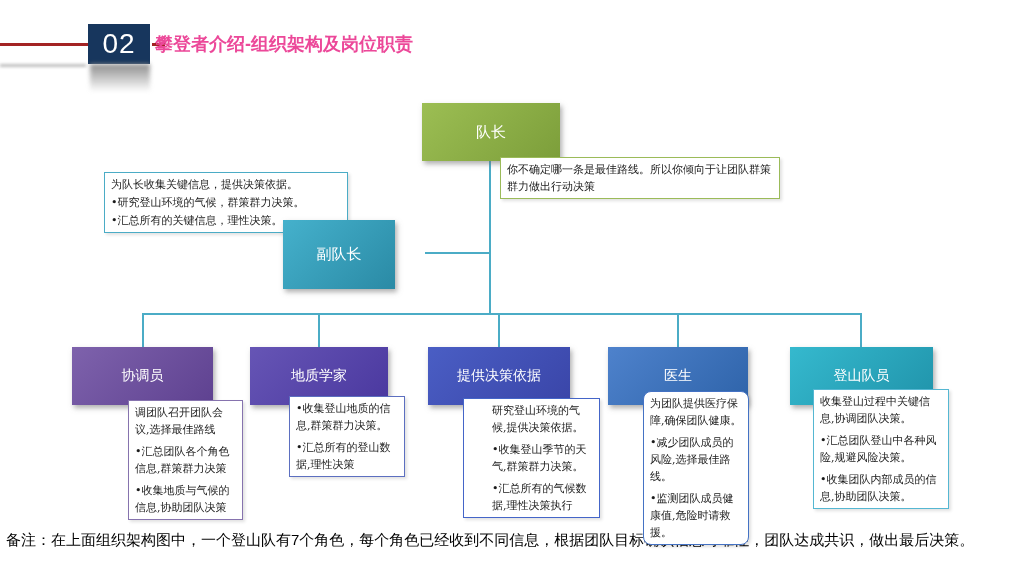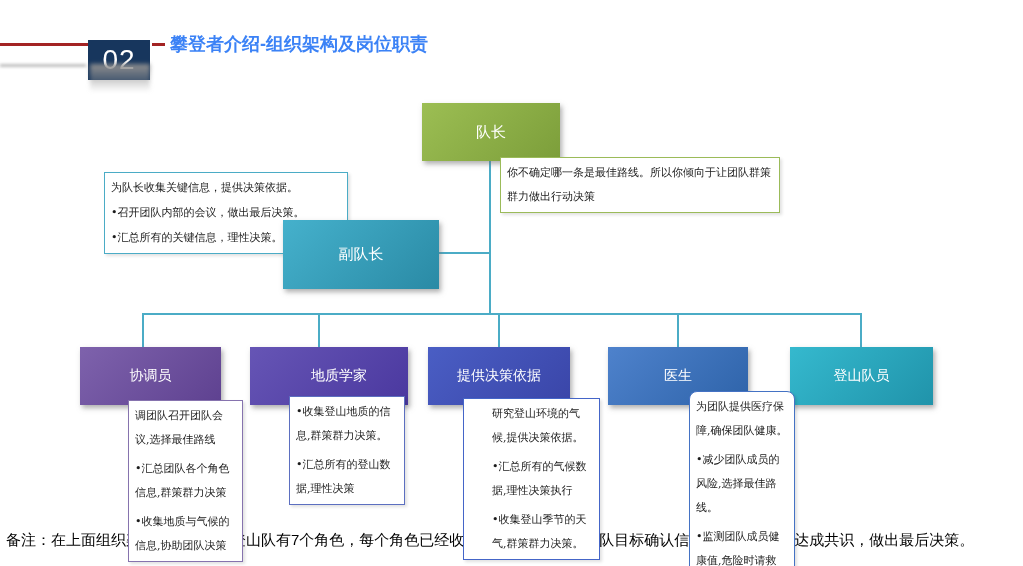--- a/index.html
+++ b/index.html
@@ -2,56 +2,56 @@
 <html><head>
 <meta charset="utf-8">
 <style>
   html,body{margin:0;padding:0;background:#fff;}
   .slide{position:relative;width:1023px;height:566px;background:#ffffff;overflow:hidden;
          font-family:"Liberation Sans",sans-serif;}
   
   .accent-line{position:absolute;left:0;top:43px;width:88px;height:3px;}
   .accent-line-shadow{position:absolute;left:0;top:64px;width:86px;height:3px;background:#bfbfbf;filter:blur(1.5px);}
   .chapter-badge{position:absolute;left:88px;top:24px;width:62px;height:40px;color:#fff;
-                 display:flex;align-items:center;justify-content:center;font-size:28px;font-weight:500;letter-spacing:1px;margin-top:16px;}
+                 display:flex;align-items:center;justify-content:center;font-size:28px;font-weight:500;letter-spacing:1px;}
   .badge-shadow{position:absolute;left:90px;top:64px;width:60px;height:28px;
                 background:linear-gradient(to bottom,#8f8f8f,rgba(150,150,150,0));filter:blur(2px);}
   .title-dash{position:absolute;left:152px;top:43px;width:13px;height:3px;}
-  .slide-title{position:absolute;left:170px;top:32px;font-size:18px;font-weight:bold;color:#3b82f6;white-space:nowrap;}
+  .slide-title{position:absolute;left:155px;top:32px;font-size:18px;font-weight:bold;color:#ec4899;white-space:nowrap;}
   
   .line{position:absolute;z-index:0;}
   .l-trunk{left:489px;top:161px;width:2px;height:153px;}
   .l-vice{left:425px;top:252px;width:65px;height:2px;}
   .l-main{left:142px;top:313px;width:720px;height:2px;}
   .l-drop{top:314px;width:2px;height:33px;}
   .d1{left:142px;} .d2{left:318px;} .d3{left:498px;} .d4{left:677px;} .d5{left:860px;}
   
   .node{position:absolute;display:flex;align-items:center;justify-content:center;color:#fff;
         box-shadow:2px 3px 5px rgba(110,110,110,.55);z-index:2;}
   .n-captain{left:422px;top:103px;width:138px;height:58px;font-size:15px;}
-  .n-vice{left:283px;top:220px;width:156px;height:69px;font-size:15px;}
+  .n-vice{left:283px;top:220px;width:112px;height:69px;font-size:15px;}
   .n-child{top:347px;height:58px;font-size:14px;}
   .n-coordinator{left:72px;width:141px;}
   .n-geologist{left:250px;width:138px;}
   .n-climatologist{left:428px;width:142px;}
   .n-doctor{left:608px;width:140px;}
   .n-climber{left:790px;width:143px;text-align:right;}
   
   .note{position:absolute;background:#fff;border:1px solid #888;padding:3px 6px;
-        font-size:11px;line-height:24px;color:#1a1a1a;z-index:3;
+        font-size:11px;line-height:17px;color:#1a1a1a;z-index:3;
         box-shadow:2px 2px 3px rgba(0,0,0,.12);font-family:"DejaVu Serif","Liberation Serif",serif;}
   .note p{margin:0 0 5px 0;}
   .note p:last-child{margin-bottom:0;}
   .note-tight p{margin:0 0 1px 0;}
   .nt-captain{left:500px;top:157px;width:266px;}
   .nt-vice{left:104px;top:172px;width:230px;z-index:1;}
   .nt-coordinator{left:128px;top:400px;width:101px;}
   .nt-geologist{left:289px;top:396px;width:102px;}
   .nt-climatologist{left:463px;top:398px;width:101px;}
-  .nt-doctor{left:689px;top:391px;width:92px;border-radius:8px;}
+  .nt-doctor{left:643px;top:391px;width:92px;border-radius:8px;}
   .nt-climber{left:813px;top:389px;width:122px;}
   
   .slide-footnote{position:absolute;left:6px;top:531px;width:1014px;font-size:15px;font-weight:500;color:#000;white-space:nowrap;}
 </style>
 </head>
 <body>
 
 <div class="slide">
 
   <div class="accent-line" style="background: rgb(163, 35, 35);"></div>
@@ -69,58 +69,63 @@
   <div class="line l-drop d3" style="background: rgb(75, 172, 198);"></div>
   <div class="line l-drop d4" style="background: rgb(75, 172, 198);"></div>
   <div class="line l-drop d5" style="background: rgb(75, 172, 198);"></div>
 
   <div class="node n-captain" style="background: linear-gradient(135deg, rgb(156, 190, 83), rgb(124, 158, 58)); font-family: Liberation Serif, serif;">
     <span>队长</span>
   </div>
   <div class="node n-vice" style="background: linear-gradient(135deg, rgb(69, 177, 204), rgb(42, 138, 165));">
     <span>副队长</span>
   </div>
-  <div class="node n-child n-coordinator" style="background: linear-gradient(135deg, rgb(126, 98, 172), rgb(94, 65, 144)); margin-left: 8px;">
+  <div class="node n-child n-coordinator" style="background: linear-gradient(135deg, rgb(126, 98, 172), rgb(94, 65, 144));">
     <span>协调员</span>
   </div>
-  <div class="node n-child n-geologist" style="background: linear-gradient(135deg, rgb(102, 85, 181), rgb(74, 56, 159)); padding-left: 20px;">
+  <div class="node n-child n-geologist" style="background: linear-gradient(135deg, rgb(102, 85, 181), rgb(74, 56, 159));">
     <span>地质学家</span>
   </div>
   <div class="node n-child n-climatologist" style="background: linear-gradient(135deg, rgb(74, 94, 196), rgb(58, 69, 168));">
     <span>提供决策依据</span>
   </div>
   <div class="node n-child n-doctor" style="background: linear-gradient(135deg, rgb(78, 130, 204), rgb(46, 99, 169));">
     <span>医生</span>
   </div>
   <div class="node n-child n-climber" style="background: linear-gradient(135deg, rgb(53, 185, 206), rgb(32, 147, 170));">
     <span>登山队员</span>
   </div>
 
   <div class="note nt-captain" style="border-color: rgb(155, 187, 89);">
     <p>你不确定哪一条是最佳路线。所以你倾向于让团队群策群力做出行动决策</p>
   </div>
   <div class="note note-tight nt-vice" style="border-color: rgb(75, 172, 198);">
     <p>为队长收集关键信息，提供决策依据。</p>
-    <p>•召开团队内部的会议，做出最后决策。</p>
+    <p>•研究登山环境的气候，群策群力决策。</p>
     <p>•汇总所有的关键信息，理性决策。</p>
   </div>
   <div class="note nt-coordinator" style="border-color: rgb(134, 115, 174);">
     <p>调团队召开团队会议,选择最佳路线</p>
     <p>•汇总团队各个角色信息,群策群力决策</p>
     <p>•收集地质与气候的信息,协助团队决策</p>
   </div>
   <div class="note nt-geologist" style="border-color: rgb(92, 111, 192);">
     <p>•收集登山地质的信息,群策群力决策。</p>
     <p>•汇总所有的登山数据,理性决策</p>
   </div>
   <div class="note nt-climatologist" style="border-color: rgb(68, 101, 200); padding-left: 28px;">
     <p>研究登山环境的气候,提供决策依据。</p>
+    <p>•收集登山季节的天气,群策群力决策。</p>
     <p>•汇总所有的气候数据,理性决策执行</p>
-    <p>•收集登山季节的天气,群策群力决策。</p>
   </div>
   <div class="note nt-doctor" style="border-color: rgb(68, 114, 196);">
     <p>为团队提供医疗保障,确保团队健康。</p>
     <p>•减少团队成员的风险,选择最佳路线。</p>
     <p>•监测团队成员健康值,危险时请救援。</p>
   </div>
+  <div class="note nt-climber" style="border-color: rgb(85, 183, 210);">
+    <p>收集登山过程中关键信息,协调团队决策。</p>
+    <p>•汇总团队登山中各种风险,规避风险决策。</p>
+    <p>•收集团队内部成员的信息,协助团队决策。</p>
+  </div>
 
   <div class="slide-footnote">备注：在上面组织架构图中，一个登山队有7个角色，每个角色已经收到不同信息，根据团队目标确认信息可靠性，团队达成共识，做出最后决策。</div>
 </div>
 
 </body></html>

